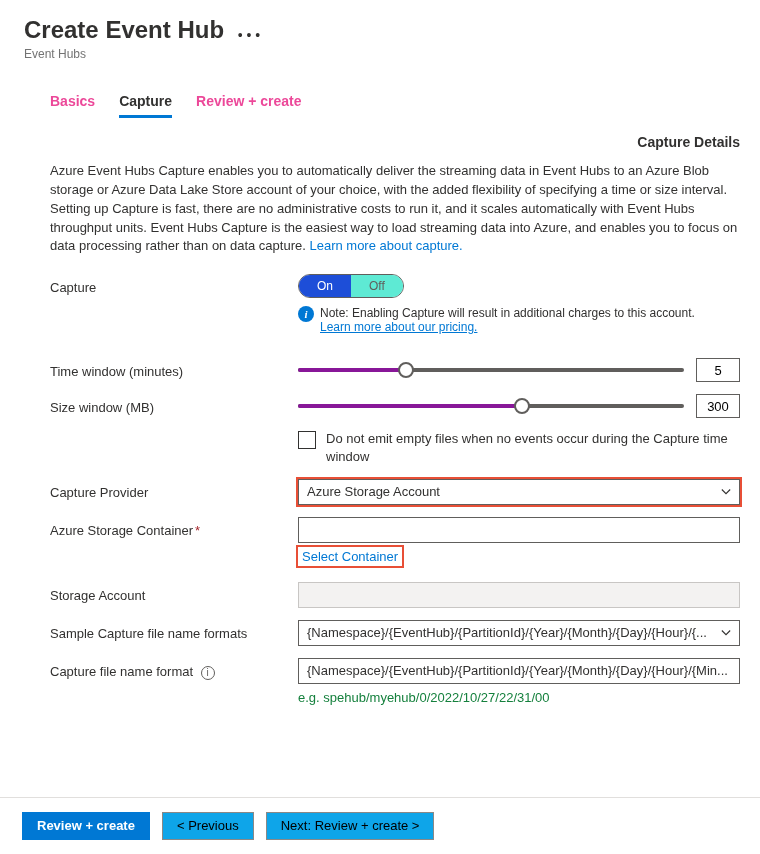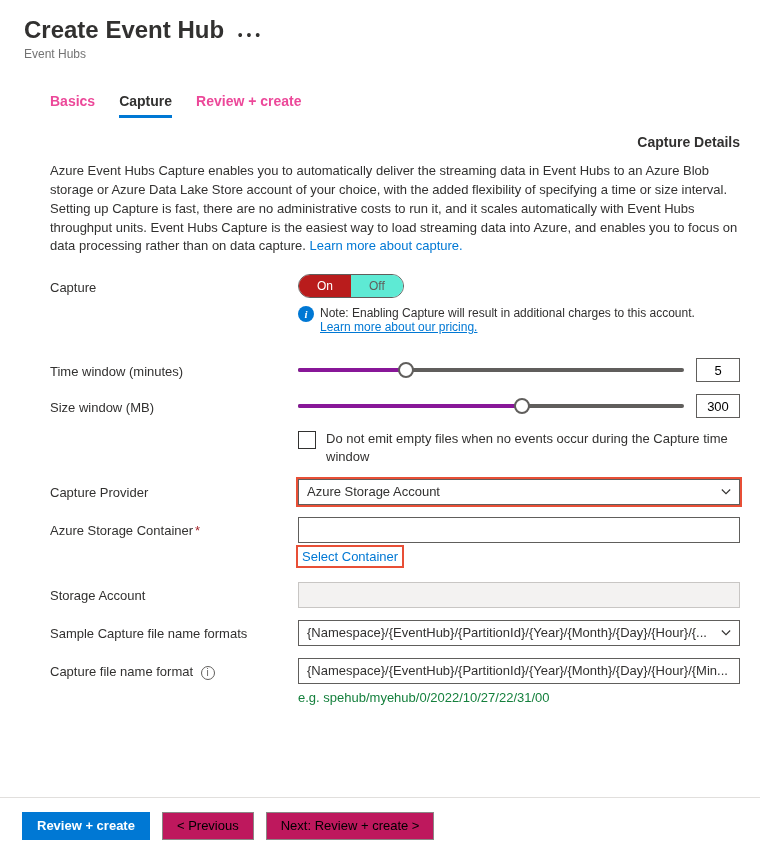--- a/index.html
+++ b/index.html
@@ -75,21 +75,21 @@
       height: 24px;
     }
     .toggle-opt {
       padding: 0 18px;
       font-size: 12px;
       line-height: 22px;
       cursor: pointer;
       color: #605e5c;
       background: #5eead4;
     }
-    .toggle-opt.active { background: #b91c1c; color: #fff; text-align: center; }
+    .toggle-opt.active { background: #1d4ed8; color: #fff; text-align: center; }
 
     .note-row { display: flex; gap: 6px; font-size: 12px; margin-top: 8px; color: #323130; }
     .info-glyph {
       width: 16px; height: 16px; border-radius: 50%;
       background: #0078d4; color: #fff;
       font-size: 11px; font-weight: 700;
       display: inline-flex; align-items: center; justify-content: center;
       flex-shrink: 0;
       font-style: italic;
       font-family: Georgia, serif;
@@ -191,21 +191,21 @@
       padding: 14px 0 14px 22px;
       display: flex;
       gap: 12px;
     }
     .btn {
       height: 28px;
       padding: 0 14px;
       font-size: 13px;
       cursor: pointer;
       border: 1px solid #8a8886;
-      background: #be185d;
+      background: #0ea5e9;
     }
     .btn.primary { background: #0078d4; color: #fff; border-color: #0078d4; font-weight: 600;}
   </style>
 </head>
 <body>
 
 <div class="header">
   <span class="header-title">Create Event Hub</span>
   <span class="more-icon">• • •</span>
   <div class="breadcrumb">Event Hubs</div>

